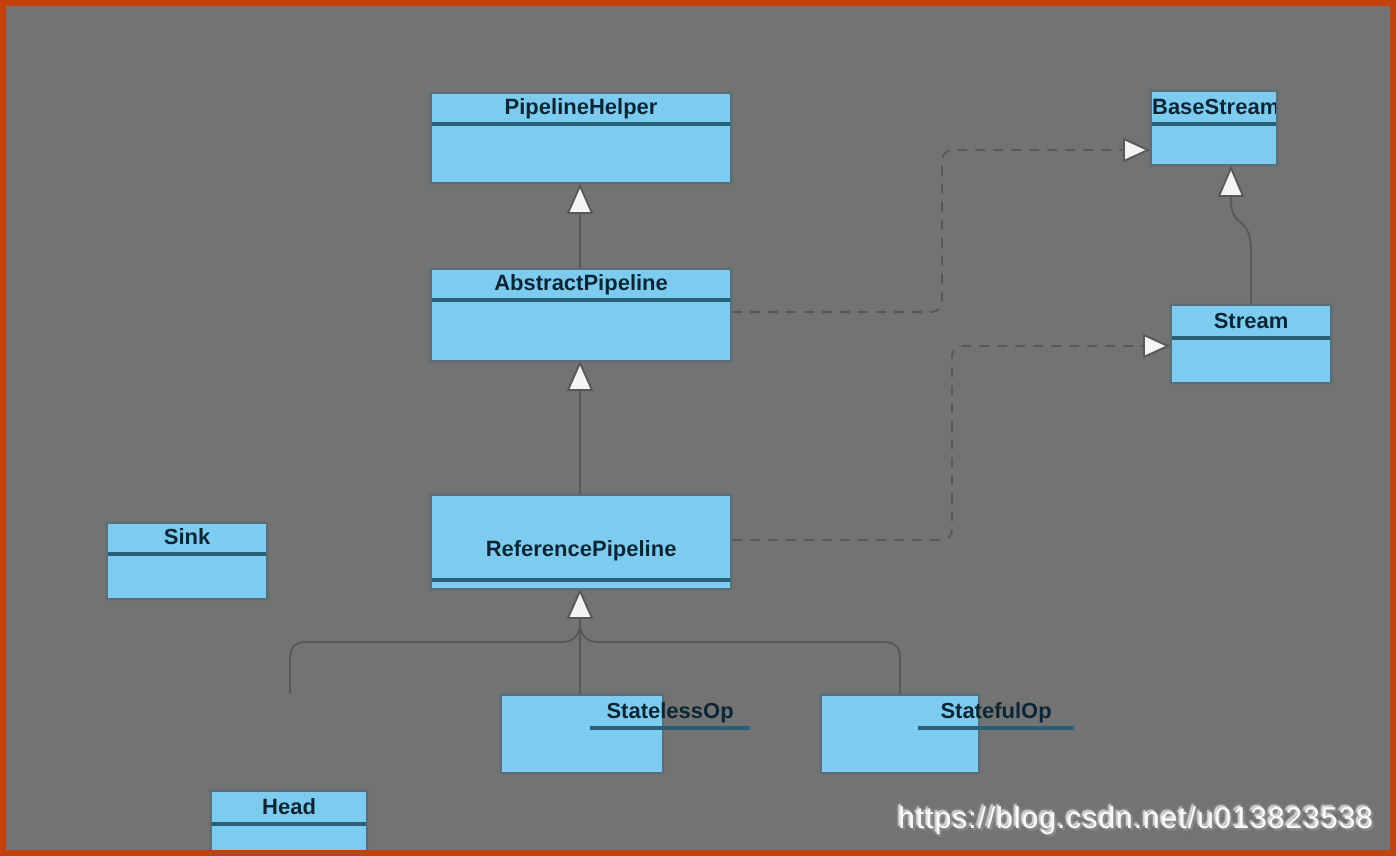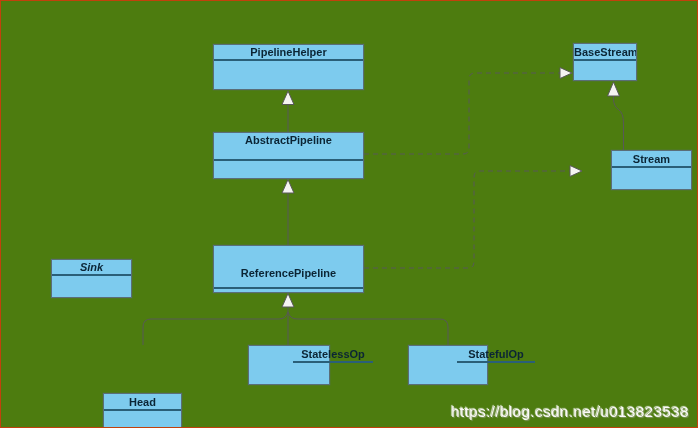--- a/index.html
+++ b/index.html
@@ -4,23 +4,23 @@
 <style>
   html, body { margin: 0; padding: 0; }
   body {
     font-family: "Liberation Sans", sans-serif;
     background: #e9e8e6;
   }
   .canvas {
     position: relative;
     width: 698px;
     height: 428px;
-    background: #4d7c0f;
+    background: #737373;
     overflow: hidden;
-    border: 1px solid #c2410c;
+    border: 3px solid #c2410c;
     box-sizing: border-box;
   }
   svg.connector-layer {
     position: absolute;
     left: 0; top: 0;
     width: 698px; height: 428px;
   }
   .uml-class {
     position: absolute;
     box-sizing: border-box;
@@ -95,40 +95,40 @@
 
     </g>
   </svg>
 
   <div class="uml-class" style="left:212px; top:43px; width:151px; height:46px;">
     <div class="uml-title" style="height:16px; line-height:15px;">PipelineHelper</div>
     <div class="uml-body"></div>
   </div>
 
   <div class="uml-class" style="left:212px; top:131px; width:151px; height:47px;">
-    <div class="uml-title" style="height:28px; line-height:15px;">AbstractPipeline</div>
+    <div class="uml-title" style="height:16px; line-height:15px;">AbstractPipeline</div>
     <div class="uml-body"></div>
   </div>
 
   <div class="uml-class" style="left:212px; top:244px; width:151px; height:48px;">
     <div class="uml-title" style="height:24px; line-height:16px;margin-top:19px;">ReferencePipeline</div>
     <div class="uml-body"></div>
   </div>
 
   <div class="uml-class" style="left:572px; top:42px; width:64px; height:38px;">
     <div class="uml-title" style="height:17px; line-height:16px;">BaseStream</div>
     <div class="uml-body"></div>
   </div>
 
-  <div class="uml-class" style="left:582px; top:149px; width:81px; height:40px;margin-left:28px;">
+  <div class="uml-class" style="left:582px; top:149px; width:81px; height:40px;">
     <div class="uml-title" style="height:17px; line-height:16px;">Stream</div>
     <div class="uml-body"></div>
   </div>
 
-  <div class="uml-class" style="left:50px; top:258px; width:81px; height:39px;font-style:italic;">
+  <div class="uml-class" style="left:50px; top:258px; width:81px; height:39px;">
     <div class="uml-title" style="height:16px; line-height:15px;">Sink</div>
     <div class="uml-body"></div>
   </div>
 
   <div class="uml-class" style="left:102px; top:344px; width:79px; height:40px;margin-top:48px;">
     <div class="uml-title" style="height:17px; line-height:16px;">Head</div>
     <div class="uml-body"></div>
   </div>
 
   <div class="uml-class" style="left:247px; top:344px; width:82px; height:40px;">

